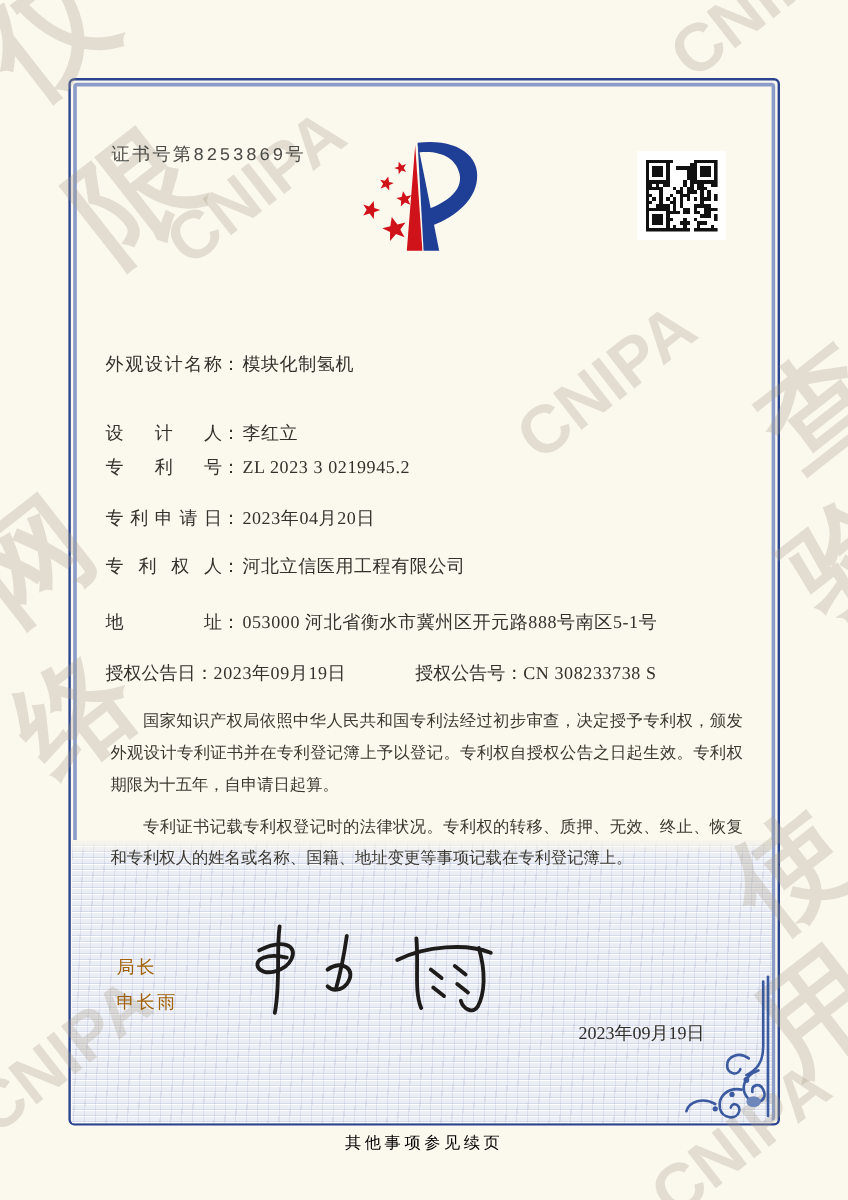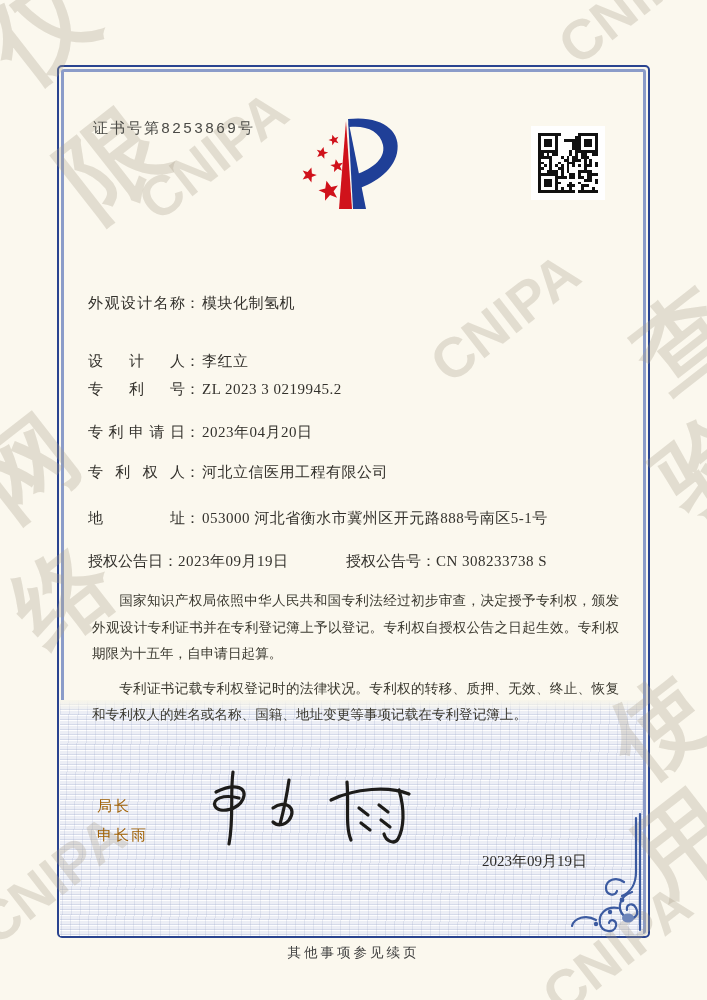--- a/index.html
+++ b/index.html
@@ -48,21 +48,21 @@
   .paras{position:absolute;left:88px;top:588px;width:531px;font-size:13.6px;line-height:1.95;
          text-align:justify;color:#3a382f;}
   .paras p{margin:0 0 8px 4px;text-indent:2em;}
 
   .signer{position:absolute;left:97px;font-size:15px;color:#a16207;letter-spacing:2px;}
   .sig-svg{position:absolute;left:203px;top:768px;width:210px;height:78px;}
   .issue-date{position:absolute;left:482px;top:852px;font-size:15px;color:#2e2c28;}
   .page-info{position:absolute;left:57px;top:910px;width:589px;text-align:center;
              font-size:11.5px;color:#3f4257;letter-spacing:1px;}
   .footer-note{position:absolute;left:0;top:944px;width:707px;text-align:center;
-               font-size:13.5px;color:#404040;letter-spacing:3px;}
+               font-size:13.5px;color:#000000;letter-spacing:3px;}
 
   .ornament{position:absolute;left:566px;top:812px;width:80px;height:122px;z-index:3;}
 </style>
 </head>
 <body>
 
 <div id="page">
 
   <div id="wm-layer">
       <span class="wm" style="left: -8px; top: -22px; font-size: 100px;">仅</span>

